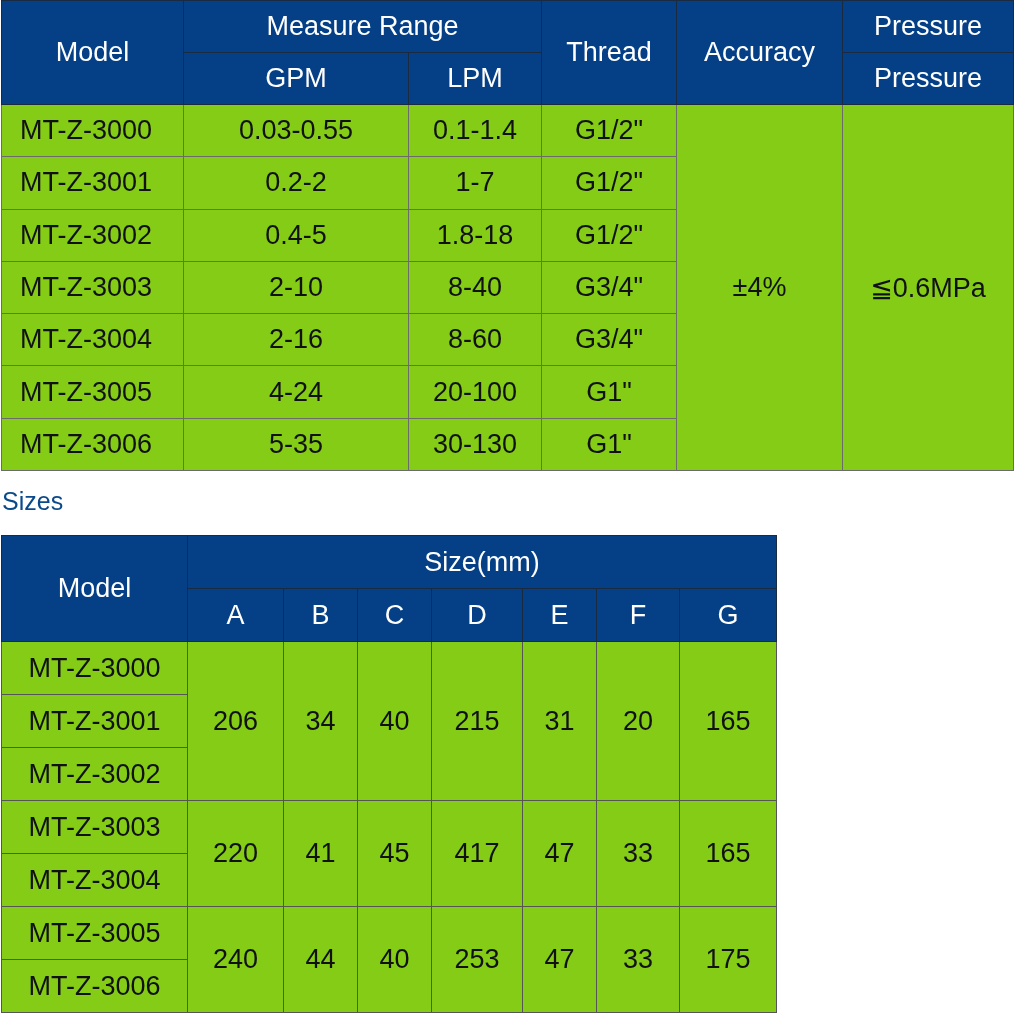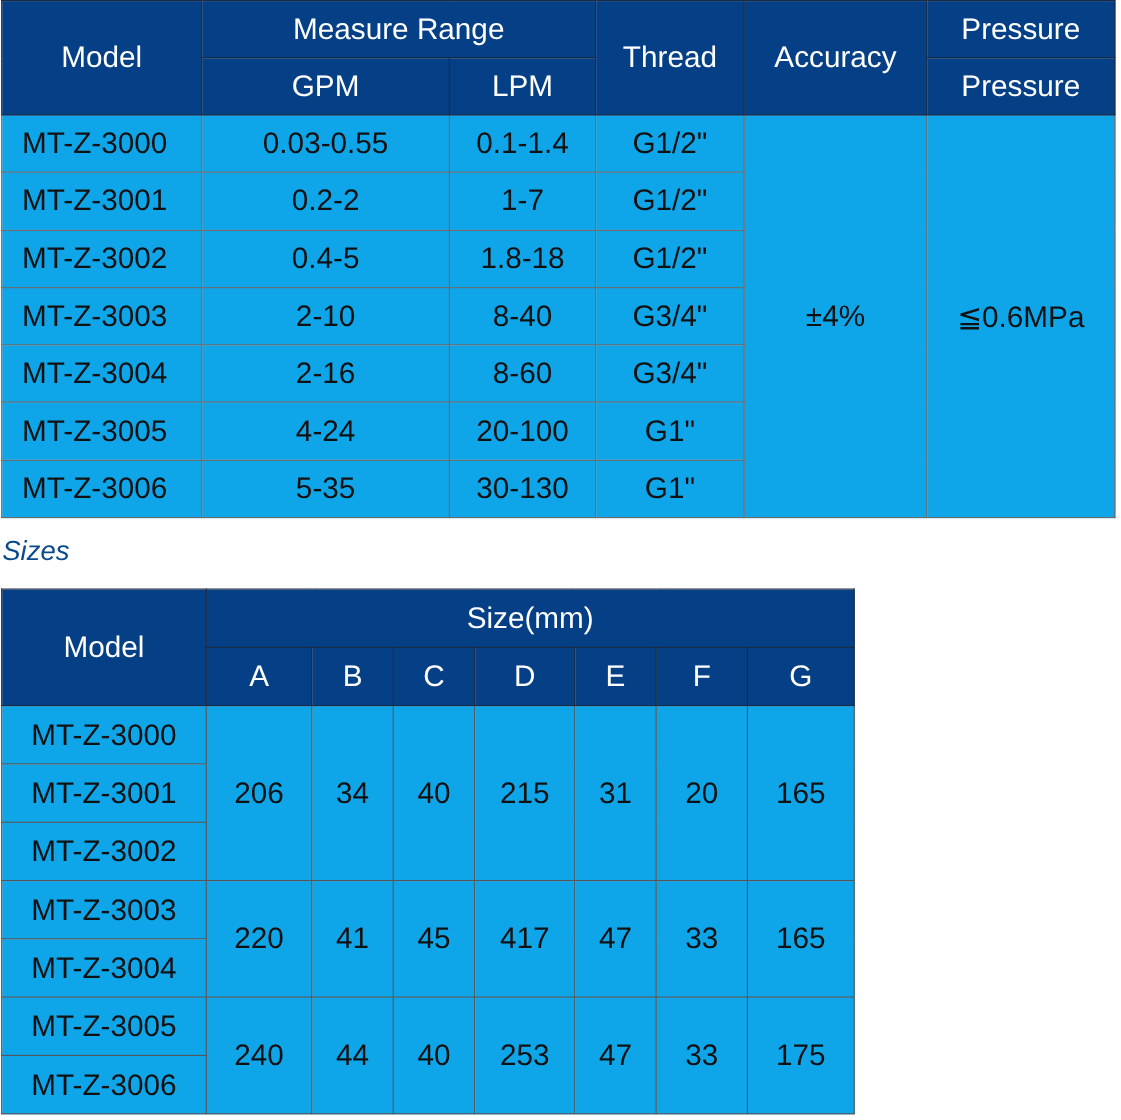--- a/index.html
+++ b/index.html
@@ -1,26 +1,26 @@
 <!DOCTYPE html>
 <html><head>
   <meta charset="utf-8">
   <style>
     html, body { margin: 0; padding: 0; background: #ffffff; }
     body { width: 1019px; height: 1018px; position: relative; overflow: hidden;
            font-family: "Liberation Sans", sans-serif; color: #111; }
     table { border-collapse: collapse; table-layout: fixed; position: absolute; left: 1px; padding-left: 36px; }
     td, th { text-align: center; vertical-align: middle; padding: 0; font-weight: normal; }
     th { background: #054087; color: #ffffff; font-size: 27px; border: 1px solid #1a2a40; }
-    td { background: #0ea5e9; color: #111111; font-size: 27px; border: 1.5px solid #6b6b6b; }
+    td { background: #84cc16; color: #111111; font-size: 27px; border: 1.5px solid #6b6b6b; }
     #spec-table { top: 0; width: 1012px; }
     #spec-table thead tr { height: 52px; }
     #spec-table tbody tr { height: 52.3px; }
     #spec-table td.model { text-align: left; padding-left: 18px; }
-    #sizes-heading { position: absolute; left: 2px; top: 487px; font-size: 25px; color: #0b4a8a; font-style: italic; }
+    #sizes-heading { position: absolute; left: 2px; top: 487px; font-size: 25px; color: #0b4a8a; }
     #sizes-table { top: 535px; width: 776px; }
     #sizes-table thead tr { height: 53px; }
     #sizes-table tbody tr { height: 53px; }
     #sizes-table td.model { text-align: center; }
     #sizes-table td { border-color: #555; }
   </style>
 </head>
 <body>
 
 <table id="spec-table">

